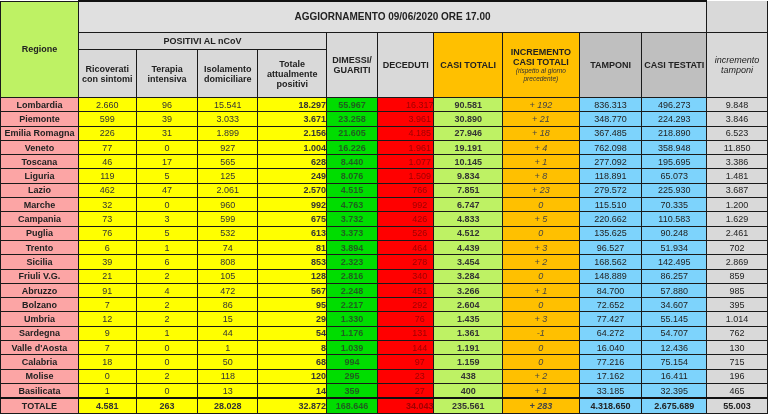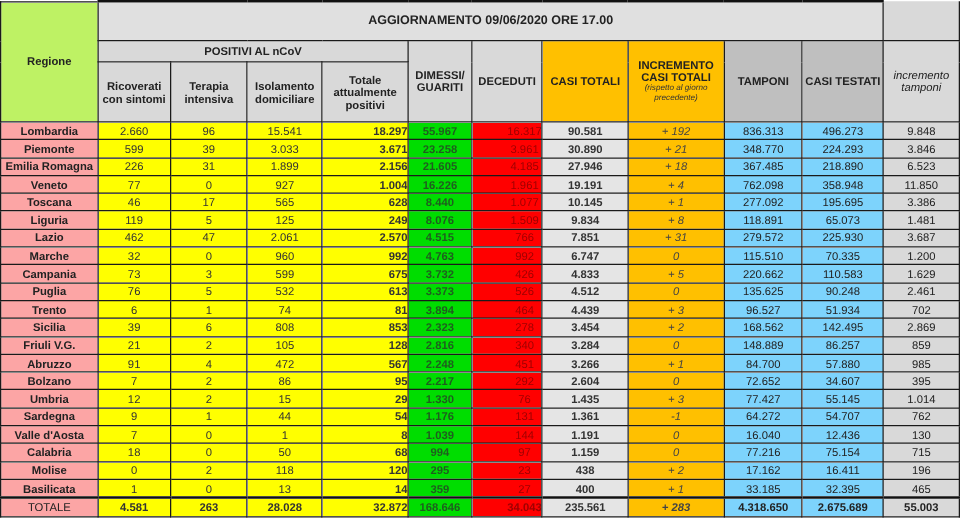--- a/index.html
+++ b/index.html
@@ -15,26 +15,26 @@
   .gold { background:#ffc000; }
   .gray { background:#bfbfbf; }
   .light { background:#d9d9d9; font-style:italic; font-weight:normal; }
   .regione-h { background:#bef264; }
   tr.data td { height:13.3px; }
   td.reg { background:#fca5a5; font-weight:bold; color:#222; }
   td.y { background:#ffff00; color:#333; }
   td.y.b { font-weight:bold;text-align:right; }
   td.g { background:#00dd00; color:#1f5e1f; font-weight:bold; }
   td.r { background:#ff0000; color:#a00000;padding-left:28px; }
-  td.o { background:#e5e5e5; color:#333; font-weight:bold; }
+  td.o { background:#bef264; color:#333; font-weight:bold; }
   td.oi { background:#ffc000; color:#444; font-style:italic; }
   td.gr { background:#7dd3fc; color:#222; }
   td.gl { background:#d9d9d9; color:#222; }
   tr.tot td { border-top:2px solid #111; font-weight:bold; }
-  tr.tot td.reg { font-weight:normal;margin-left:48px; }
+  tr.tot td.reg { font-weight:bold;margin-left:48px; }
 </style>
 </head>
 <body>
 
 <div class="wrap">
 <table>
   <colgroup>
     <col style="width:78px">
         <col style="width:58px">
         <col style="width:62px">
@@ -161,21 +161,21 @@
         </tr>
         <tr class="data">
           <td class="reg">Lazio</td>
           <td class="y">462</td>
           <td class="y">47</td>
           <td class="y">2.061</td>
           <td class="y b">2.570</td>
           <td class="g">4.515</td>
           <td class="r">766</td>
           <td class="o">7.851</td>
-          <td class="oi">+ 31</td>
+          <td class="oi">+ 23</td>
           <td class="gr">279.572</td>
           <td class="gr">225.930</td>
           <td class="gl">3.687</td>
         </tr>
         <tr class="data">
           <td class="reg">Marche</td>
           <td class="y">32</td>
           <td class="y">0</td>
           <td class="y">960</td>
           <td class="y b">992</td>

